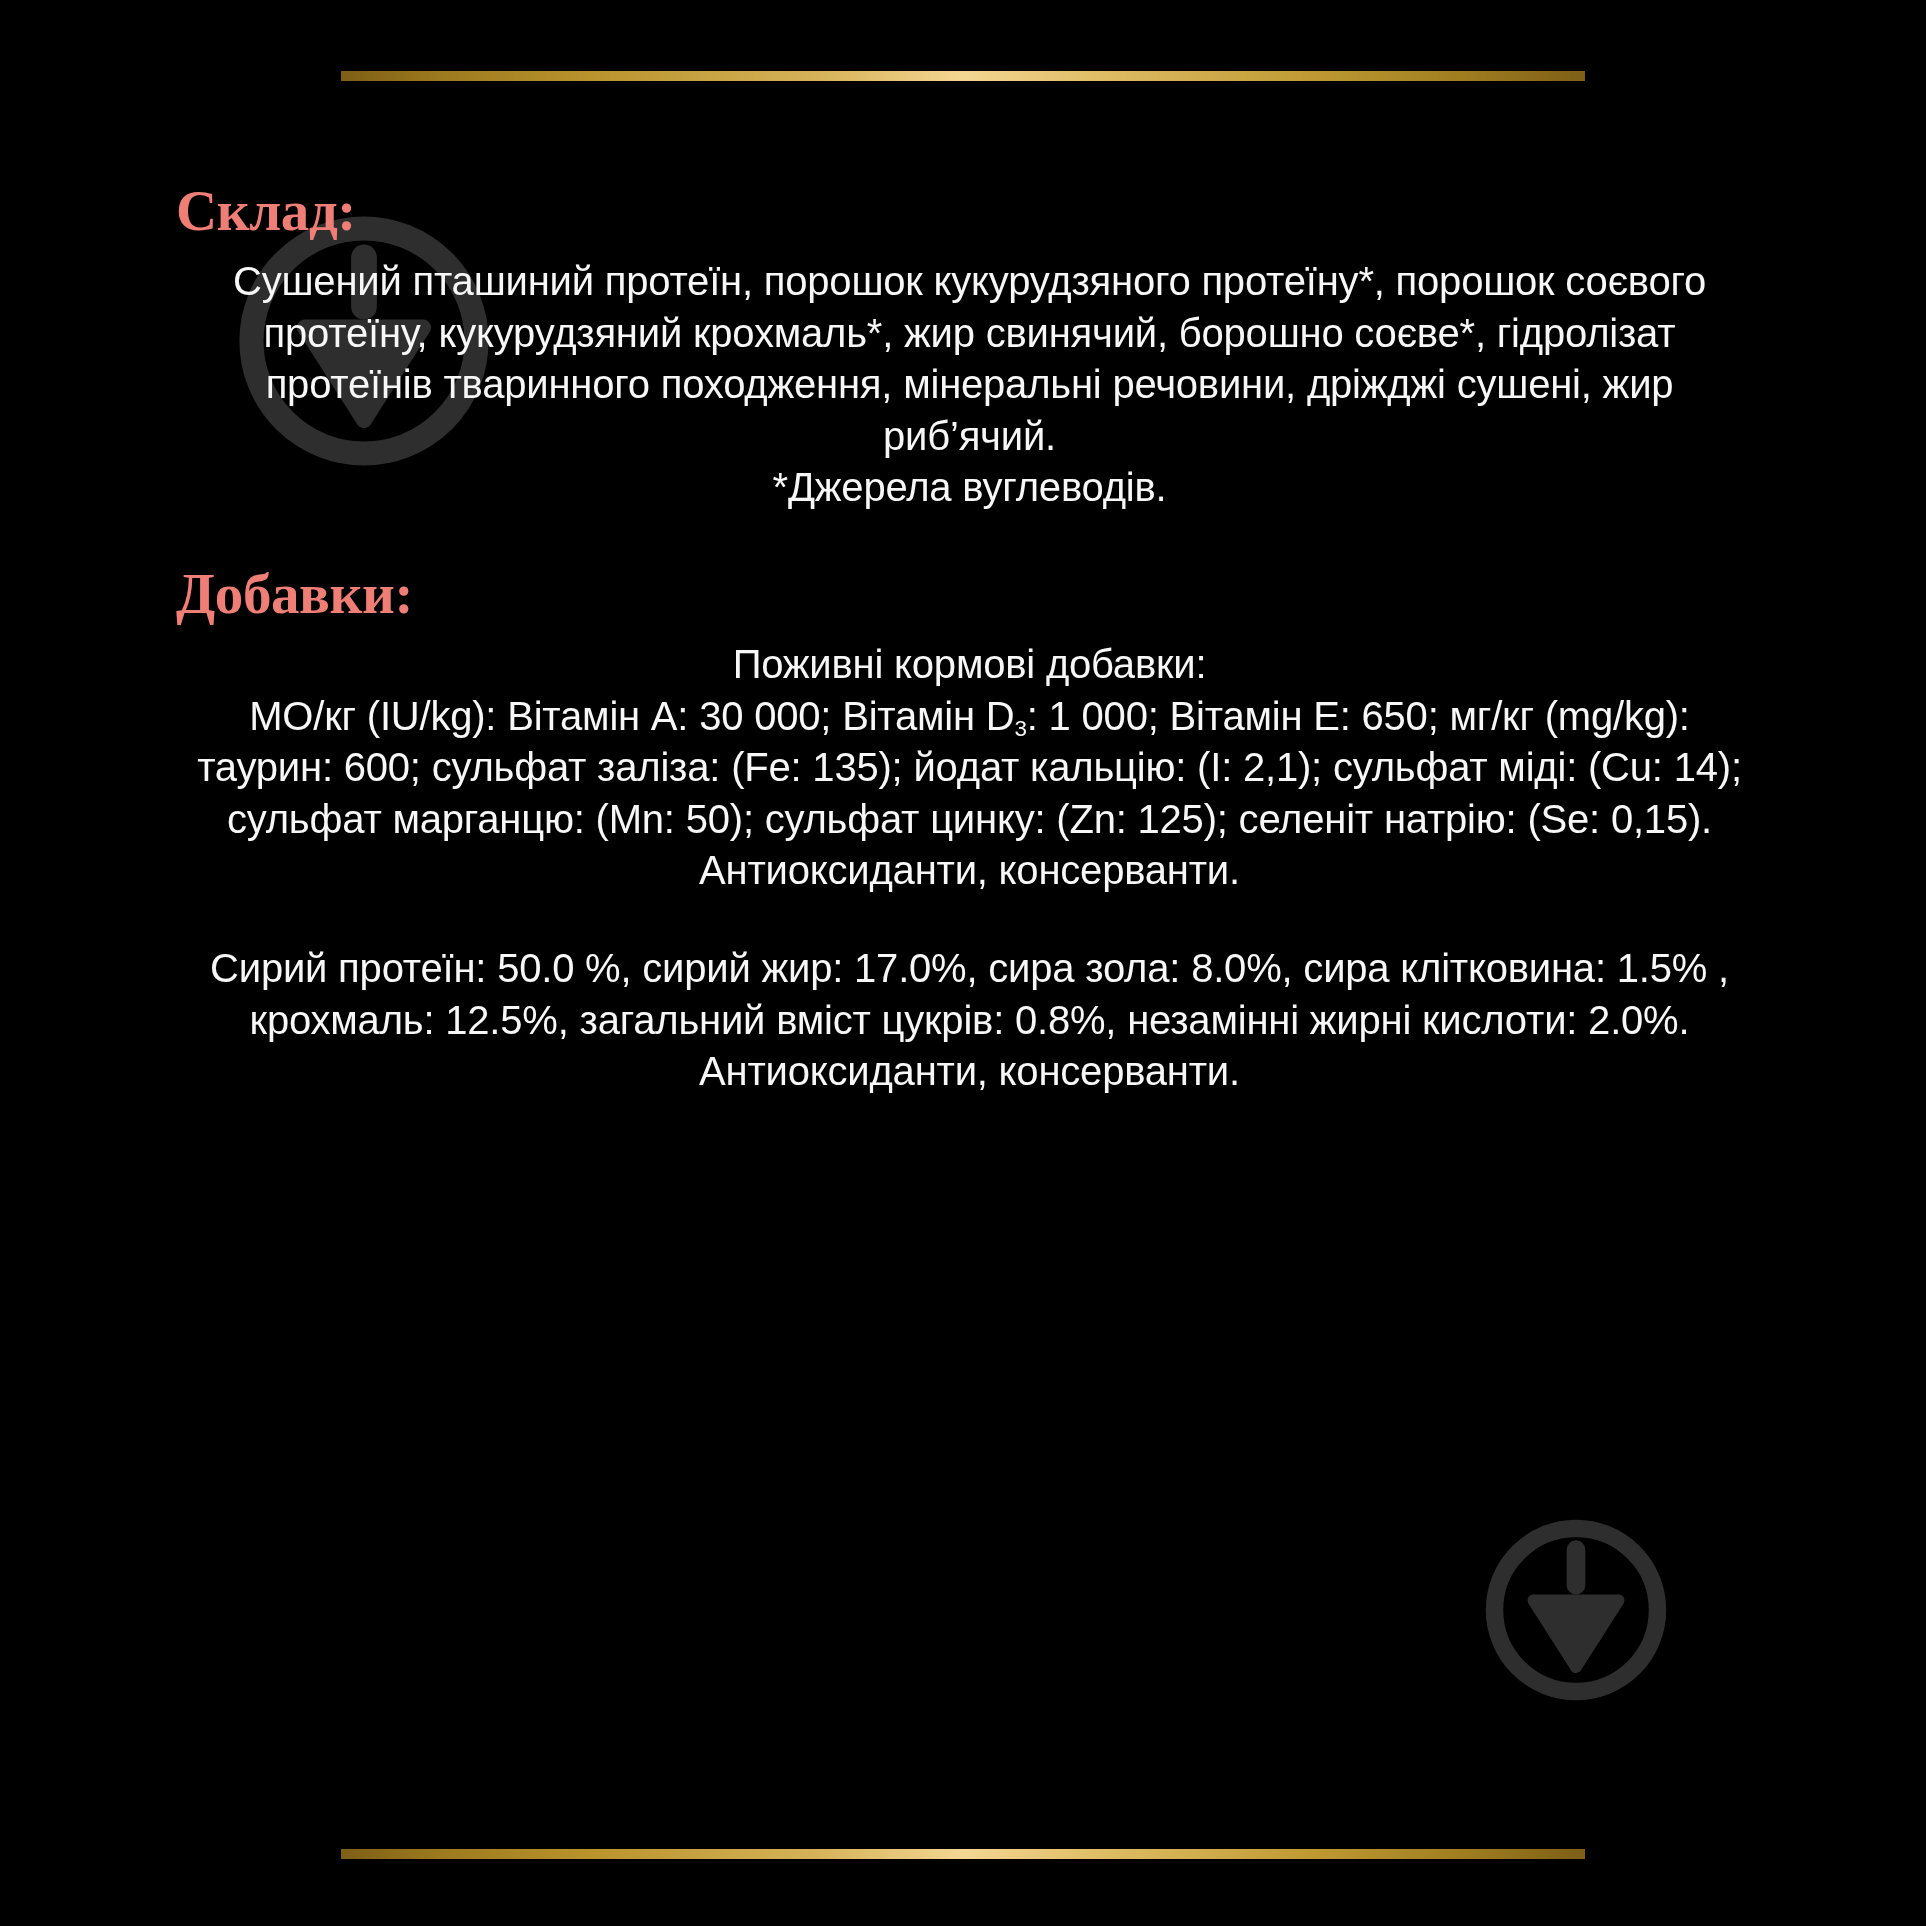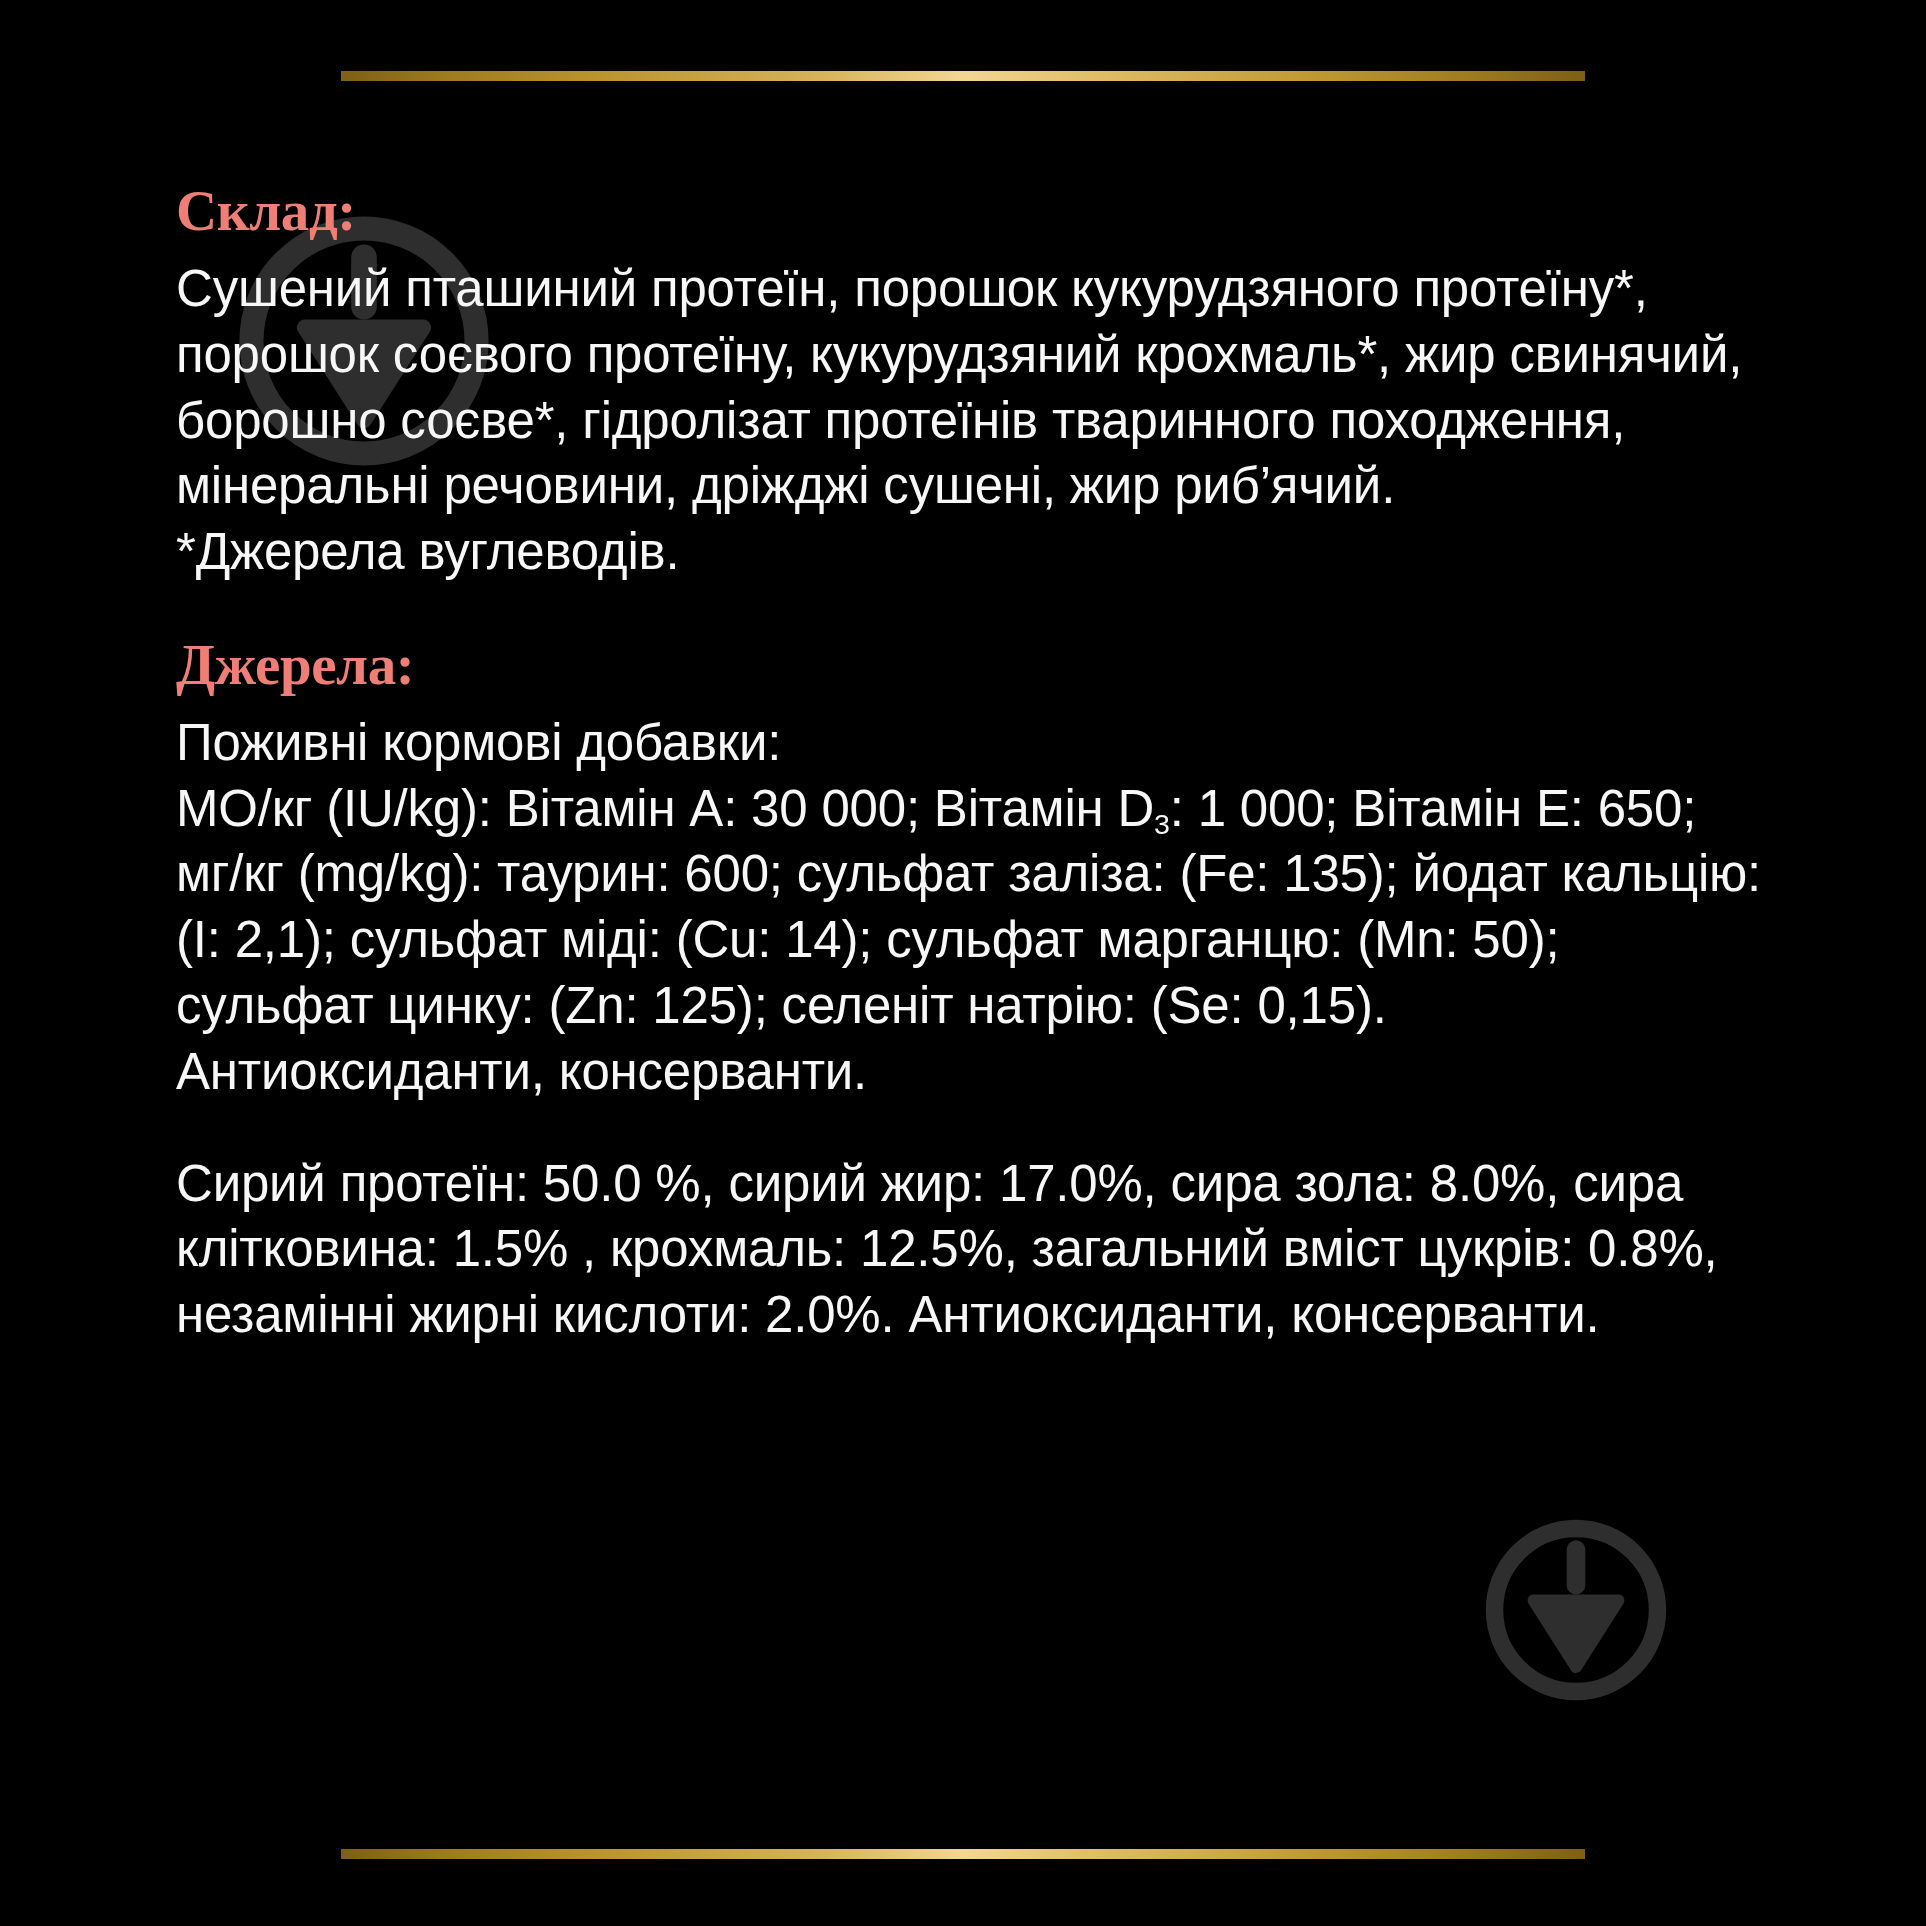--- a/index.html
+++ b/index.html
@@ -69,27 +69,28 @@
     font-weight: bold;
     line-height: 1.0;
     color: #ef7f76;
     margin: 0 0 17px 0;
     letter-spacing: -0.4px;
     white-space: nowrap;
     font-family: Liberation Serif, serif;
   }
 
   .body-text {
-    font-size: 51px;
+    font-size: 40px;
     font-weight: normal;
     line-height: 1.29;
     color: #f7f7f7;
     margin: 0;
     letter-spacing: -0.2px;
     white-space: pre-line;
+    text-align: center;
   }
 
   .section-ingredients { margin-bottom: 51px; }
   .section-additives   { margin-bottom: 46px; }
 
   sub {
     font-size: 0.56em;
     vertical-align: baseline;
     position: relative;
     top: 0.30em;
@@ -120,21 +121,21 @@
 
   <div class="content">
 
     <div class="section section-ingredients">
       <h2 class="section-heading">Склад:</h2>
       <p class="body-text">Сушений пташиний протеїн, порошок кукурудзяного протеїну*, порошок соєвого протеїну, кукурудзяний крохмаль*, жир свинячий, борошно соєве*, гідролізат протеїнів тваринного походження, мінеральні речовини, дріжджі сушені, жир риб’ячий.
 *Джерела вуглеводів.</p>
     </div>
 
     <div class="section section-additives">
-      <h2 class="section-heading">Джерела:</h2>
+      <h2 class="section-heading">Добавки:</h2>
       <p class="body-text"><span>Поживні кормові добавки:</span><br><span>МО/кг (IU/kg): Вітамін A: 30 000; Вітамін D</span><sub>3</sub><span>: 1 000;</span> <span>Вітамін E: 650; мг/кг (mg/kg): таурин: 600; сульфат заліза: (Fe: 135); йодат кальцію: (I: 2,1); сульфат міді: (Cu: 14); сульфат марганцю: (Mn: 50); сульфат цинку: (Zn: 125); селеніт натрію: (Se: 0,15). Антиоксиданти, консерванти.</span></p>
     </div>
 
     <div class="section section-nutrients">
       <p class="body-text">Сирий протеїн: 50.0 %, сирий жир: 17.0%, сира зола: 8.0%, сира клітковина: 1.5% , крохмаль: 12.5%, загальний вміст цукрів: 0.8%, незамінні жирні кислоти: 2.0%. Антиоксиданти, консерванти.</p>
     </div>
 
   </div>
 
   <div class="rule rule-bottom"></div>

